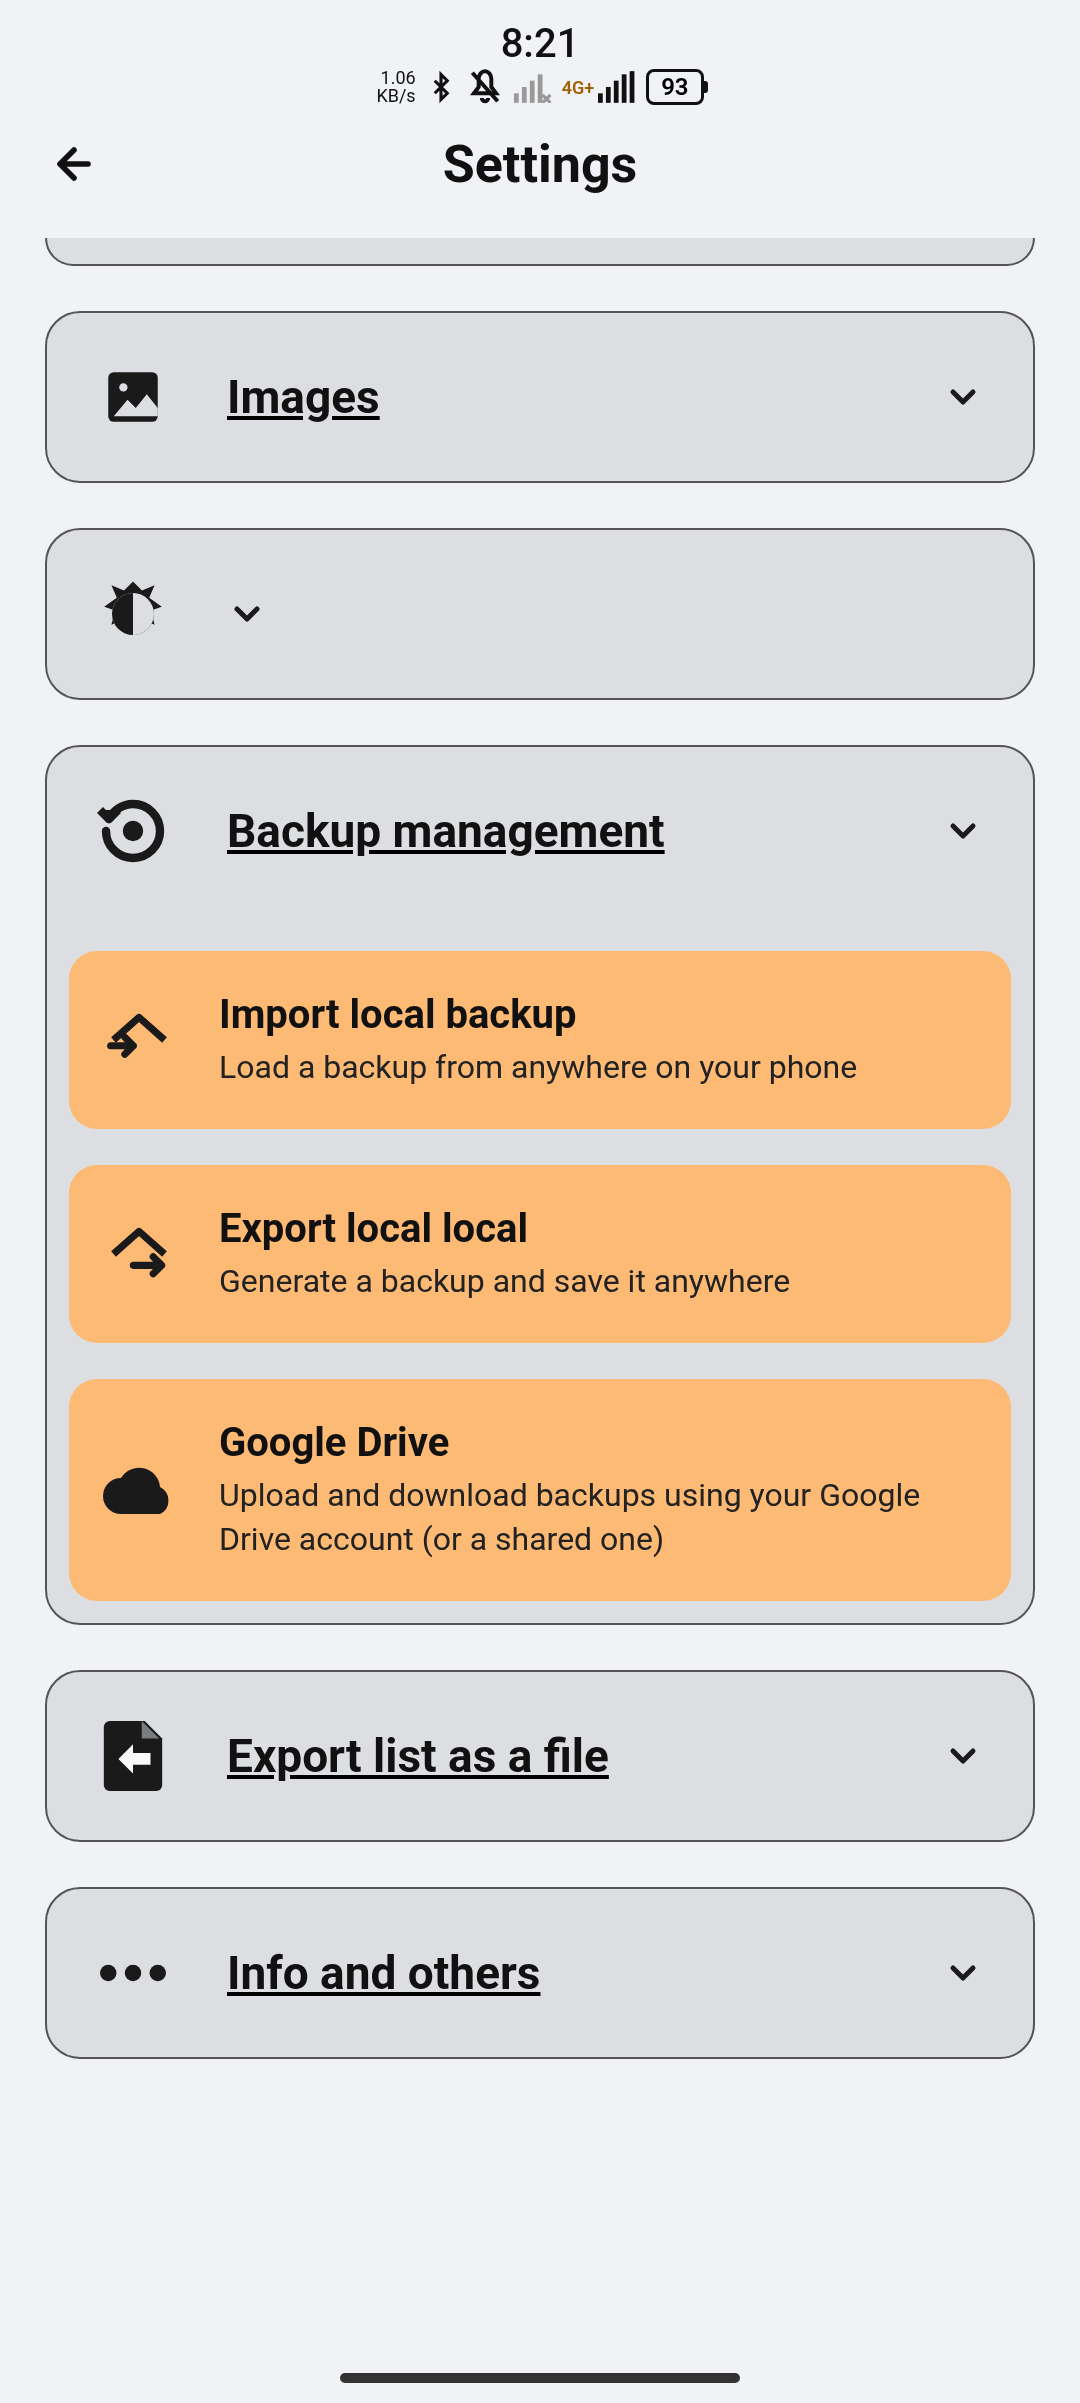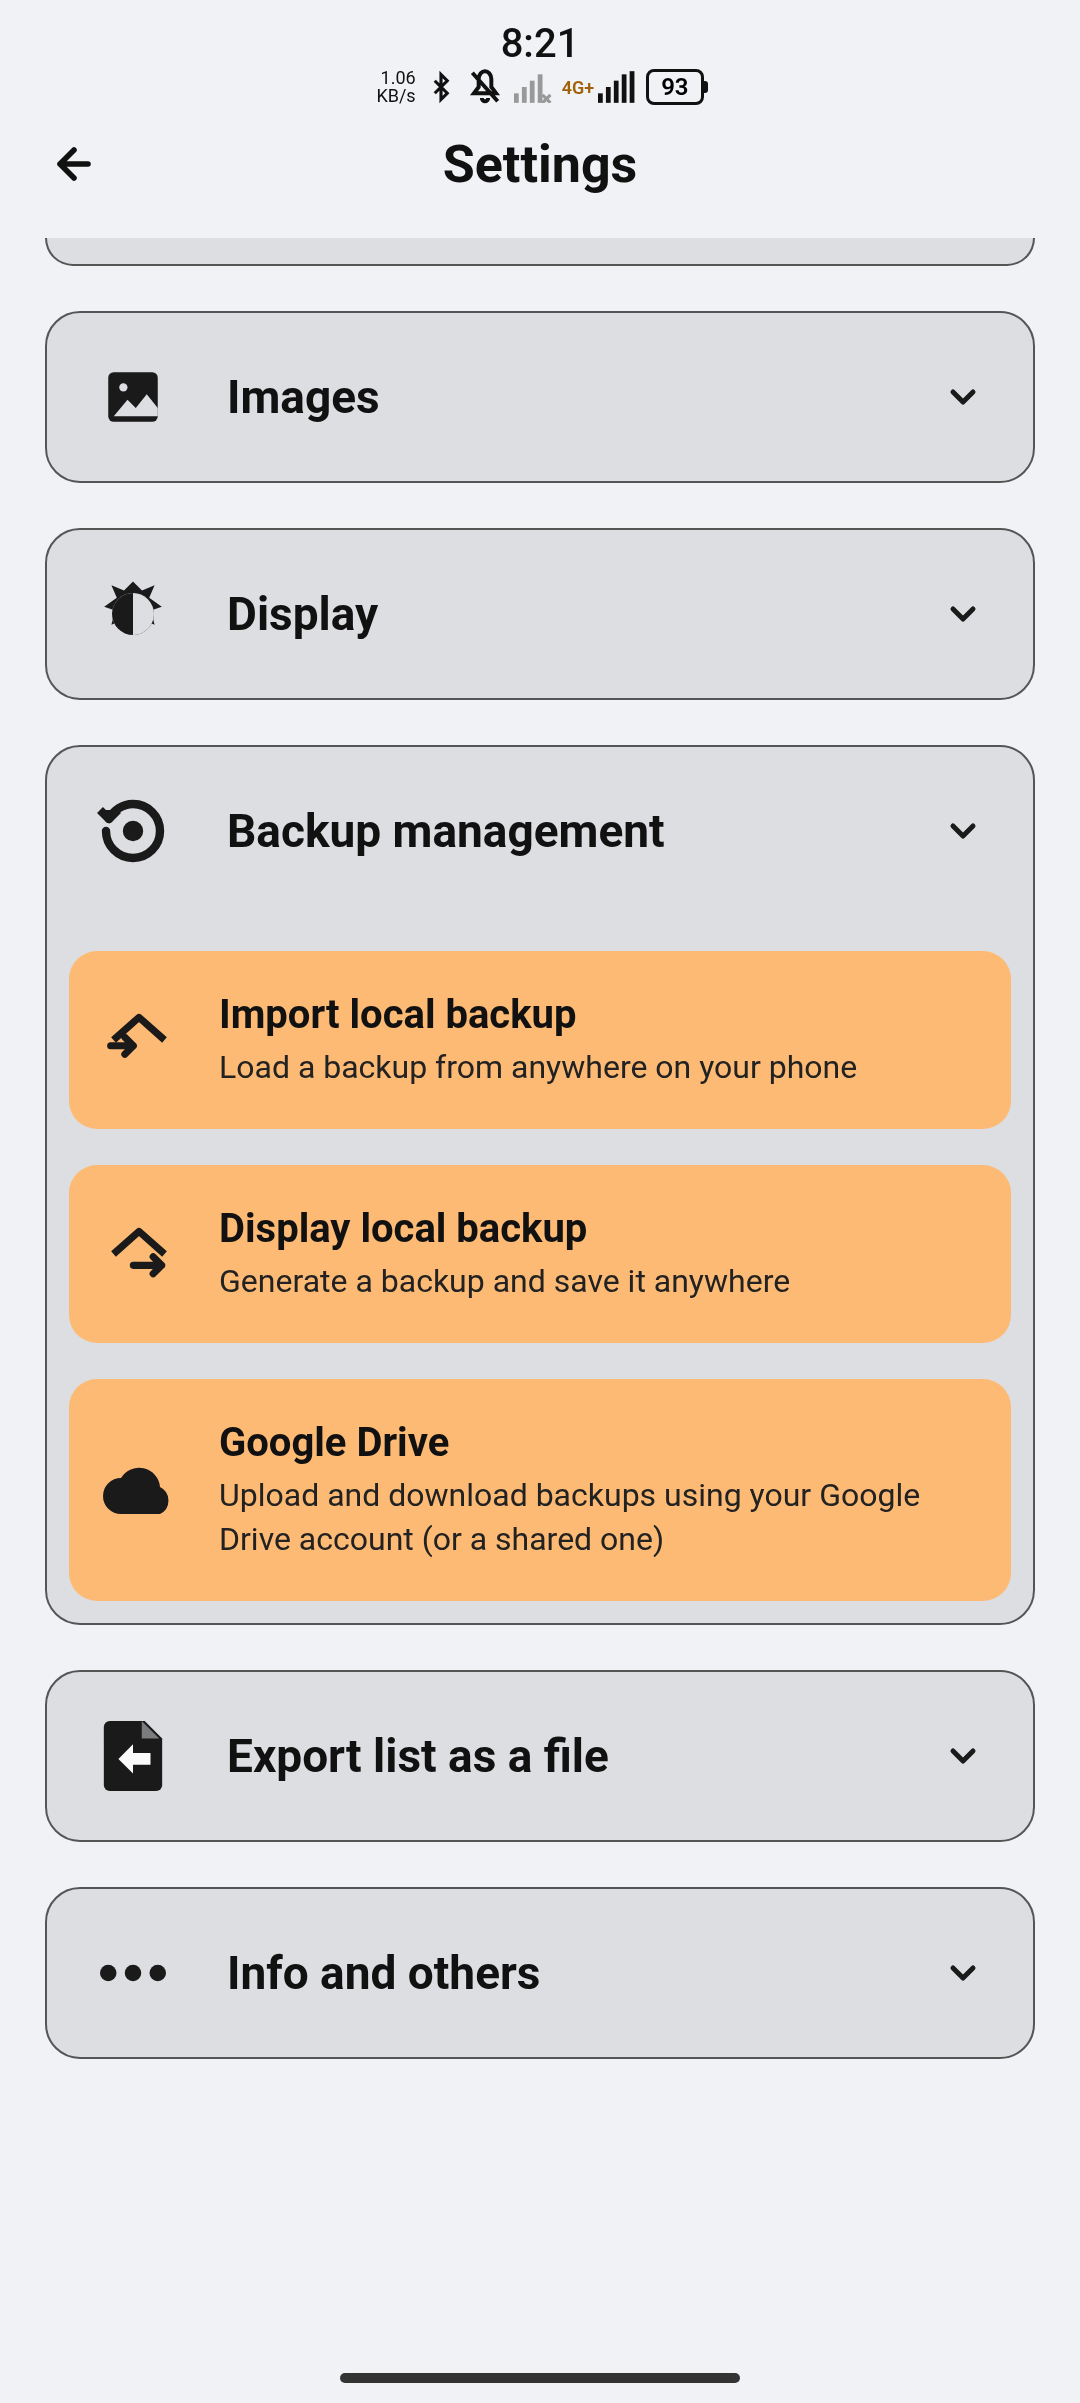--- a/index.html
+++ b/index.html
@@ -91,20 +91,21 @@
       border: 2px solid #555;
       border-radius: 35px;
       margin-bottom: 45px;
       overflow: hidden;
     }
     .section-header {
       display: flex;
       align-items: center;
       padding: 48px 50px;
       cursor: pointer;
+      text-decoration: underline;
     }
     .section-icon {
       width: 72px;
       height: 72px;
       display: flex;
       align-items: center;
       justify-content: center;
       margin-right: 58px;
       flex-shrink: 0;
     }
@@ -233,21 +234,20 @@
   <div class="section-card">
     <div class="section-header">
       <div class="section-icon">
         <svg width="74" height="74" viewBox="0 0 24 24" fill="#1a1a1a">
             <path d="M12 2l2.5 2.5L18 3l-1.5 3.5L20 9l-3 1 1 4-3.5-1.5L12 16l-2.5-3.5L6 14l1-4-3-1 3.5-2.5L6 3l3.5 1.5z" transform="scale(1.2) translate(-2,-1)"></path>
             <path d="M12 5a7 7 0 000 14V5z" fill="#dcdee1" transform="translate(0,0)"></path>
             <circle cx="12" cy="12" r="7" fill="#1a1a1a"></circle>
             <path d="M12 5a7 7 0 010 14z" fill="#dcdee1"></path>
           </svg>
       </div>
-      <div class="section-title">Display</div>
       <svg class="chevron" viewBox="0 0 24 24" fill="none" stroke="#1a1a1a" stroke-width="3" stroke-linecap="round" stroke-linejoin="round">
           <polyline points="6 9 12 15 18 9"></polyline>
         </svg>
     </div>
   </div>
 
   <div class="section-card">
     <div class="section-header">
       <div class="section-icon">
         <svg width="72" height="72" viewBox="0 0 24 24" fill="none" stroke="#1a1a1a" stroke-width="2.8">
@@ -276,21 +276,21 @@
         </div>
       </div>
       <div class="sub-item">
         <div class="sub-item-icon">
           <svg width="68" height="68" viewBox="0 0 24 24" fill="none" stroke="#1a1a1a" stroke-width="2.5" stroke-linejoin="round">
               <path d="M3 12l9-8 9 8"></path>
               <path d="M10 16h10M17 13l3 3-3 3" stroke-linecap="round"></path>
             </svg>
         </div>
         <div class="sub-item-text">
-          <div class="sub-item-title">Display local backup</div>
+          <div class="sub-item-title">Export local local</div>
           <div class="sub-item-desc">Generate a backup and save it anywhere</div>
         </div>
       </div>
       <div class="sub-item">
         <div class="sub-item-icon">
           <svg width="72" height="52" viewBox="0 0 24 16" fill="#1a1a1a">
               <path d="M6 16a6 6 0 010-12 7 7 0 0113 3 5 5 0 010 9H6z"></path>
             </svg>
         </div>
         <div class="sub-item-text">

